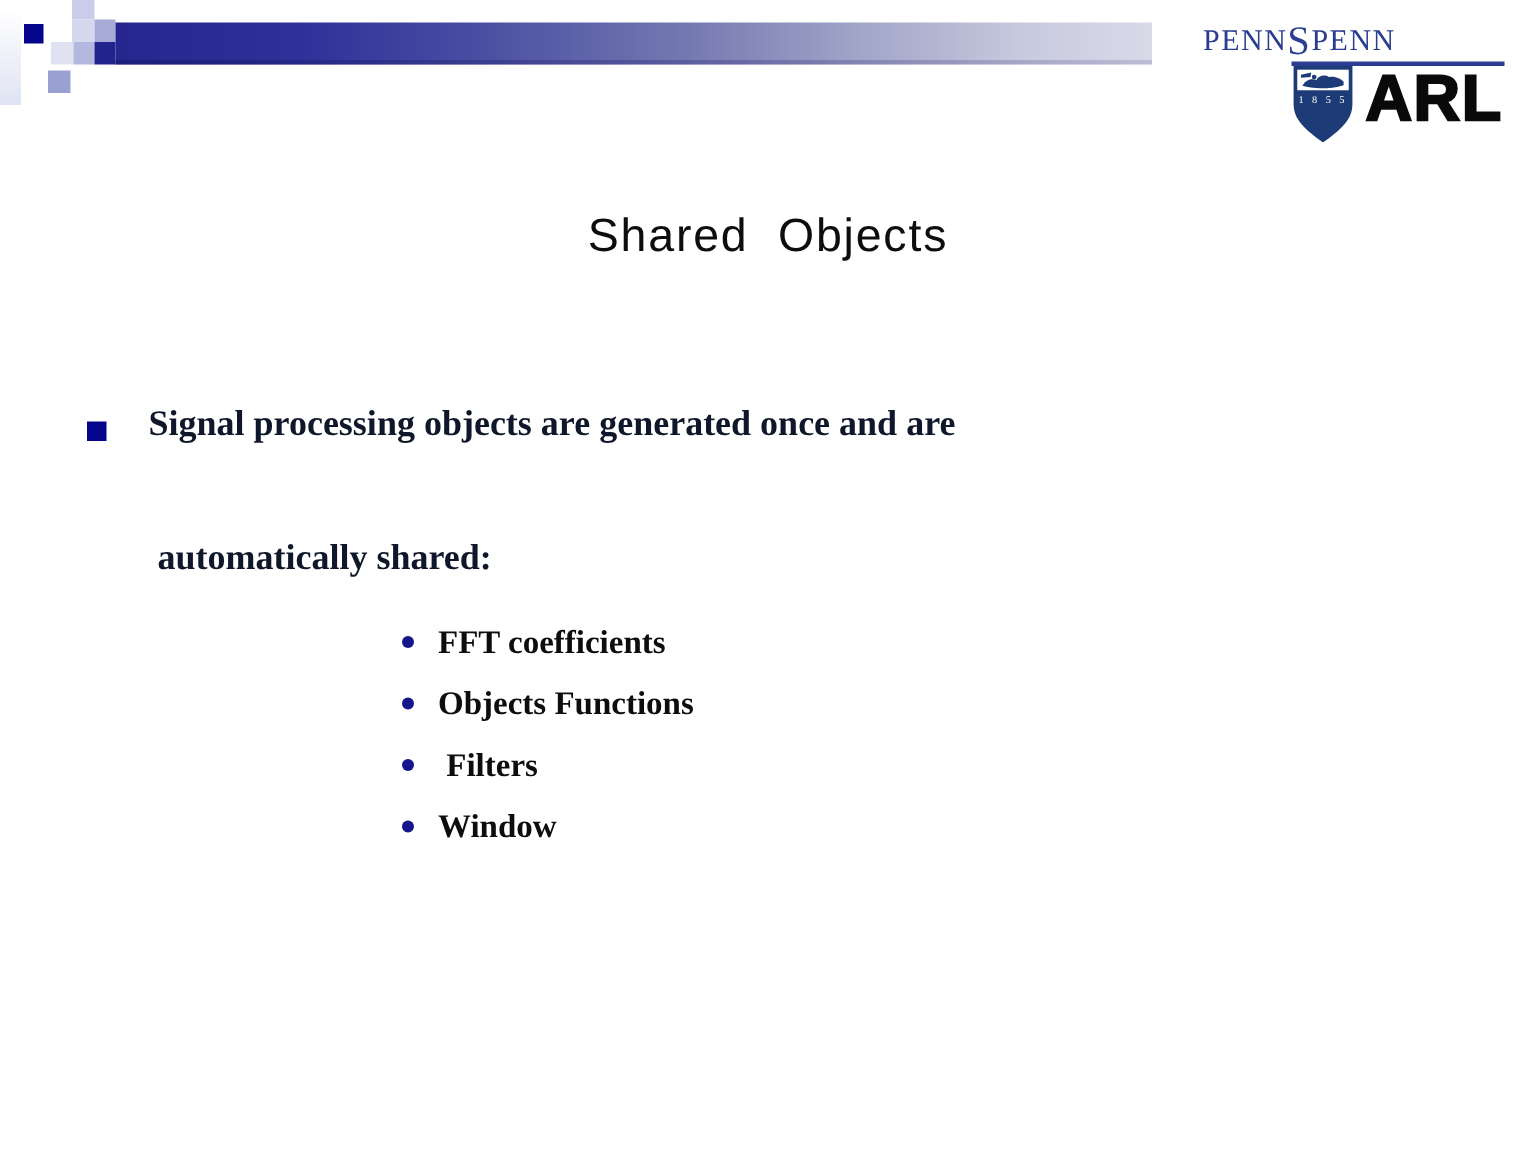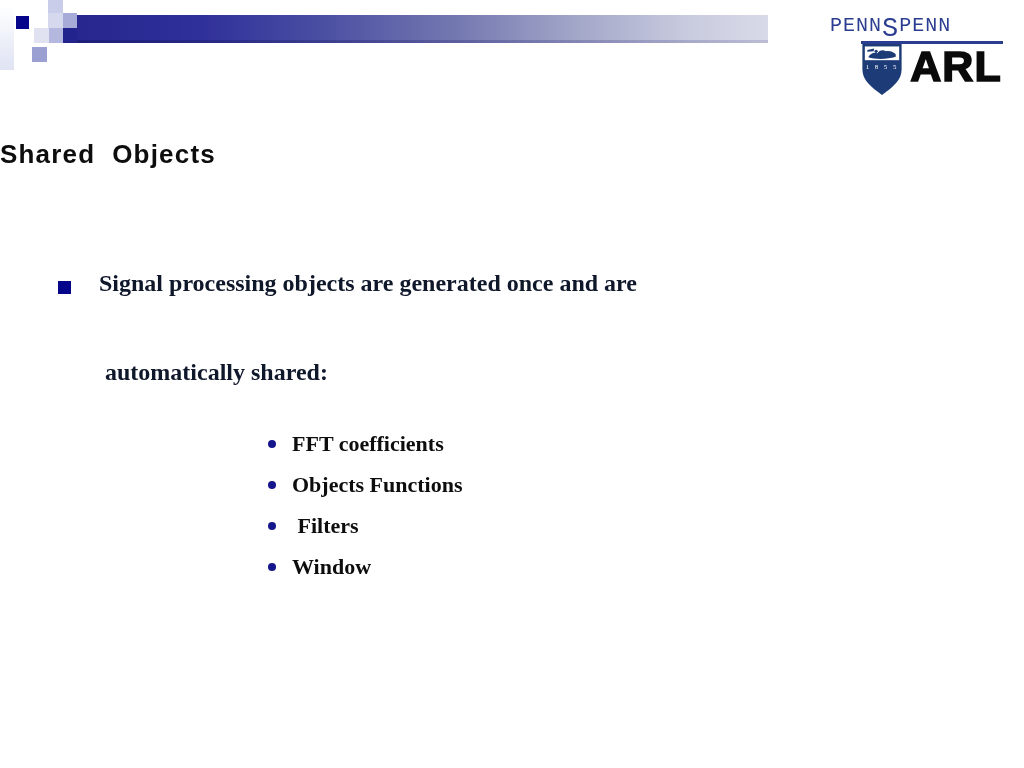--- a/index.html
+++ b/index.html
@@ -26,49 +26,49 @@
     background-image:
       linear-gradient(to right,rgba(24,24,110,0.6),rgba(55,55,130,0.4) 55%,rgba(120,122,170,0.3) 100%),
       linear-gradient(to right,#26268e 0%,#30309a 18%,#4a4ea2 35%,#7478b0 55%,#a2a6c8 72%,#c8cade 88%,#d9dae8 100%);
     background-size:100% 3px,100% 100%;
     background-position:left bottom,left top;
     background-repeat:no-repeat,no-repeat;
   }
   
   .wordmark{
     position:absolute;left:802px;top:14px;width:130px;height:26px;
-    font-family:Liberation Mono, monospace;color:#2b3d90;
-    display:flex;align-items:flex-start;letter-spacing:1px;white-space:pre;margin-left:28px;
+    font-family:Liberation Serif, serif;color:#2b3d90;
+    display:flex;align-items:center;letter-spacing:1px;white-space:pre;
   }
   .wordmark .wm-small{font-size:20px;}
   .wordmark .wm-big{font-size:27px;}
   .logo-rule{position:absolute;left:861px;top:41px;width:142px;height:3px;background:#2b3d90;}
   .shield{position:absolute;left:862px;top:44px;width:40px;height:51px;}
   .arl{
     position:absolute;left:906px;top:42px;width:100px;
     font-size:43px;font-weight:bold;color:#0a0a0a;
     -webkit-text-stroke:1.6px #0a0a0a;letter-spacing:1px;text-align:center;
   }
   
   .title{
-    position:absolute;left:0;top:139px;width:1024px;
-    font-size:26px;font-weight:bold;color:#0d0d0d;letter-spacing:1.2px;
+    position:absolute;left:0;top:139px;width:1024px;text-align:center;
+    font-size:31px;font-weight:normal;color:#0d0d0d;letter-spacing:1.2px;
     white-space:pre;
   }
   
   .bullet-square{position:absolute;left:58px;top:281px;width:13px;height:13px;background:#05058c;}
   .main-line{
     position:absolute;left:99px;height:42px;line-height:42px;
     font-family:"Liberation Serif",serif;font-weight:bold;font-size:24px;
     color:#0f172a;white-space:pre;
   }
   .main-line1{top:262px;}
   .main-line2{top:304px;margin-top:47px;}
   
-  .sublist{position:absolute;left:260px;top:423px;text-align:center;}
+  .sublist{position:absolute;left:260px;top:407px;text-align:center;}
   .subitem{display:flex;align-items:center;height:41px;}
   .dot{width:8px;height:8px;border-radius:50%;background:#15158c;margin-left:8px;flex:0 0 auto;}
   .subtext{
     margin-left:16px;font-family:"Liberation Serif",serif;font-weight:bold;
     font-size:22px;color:#0d0d0d;white-space:pre;
   }
 </style>
 </head>
 <body>
 

